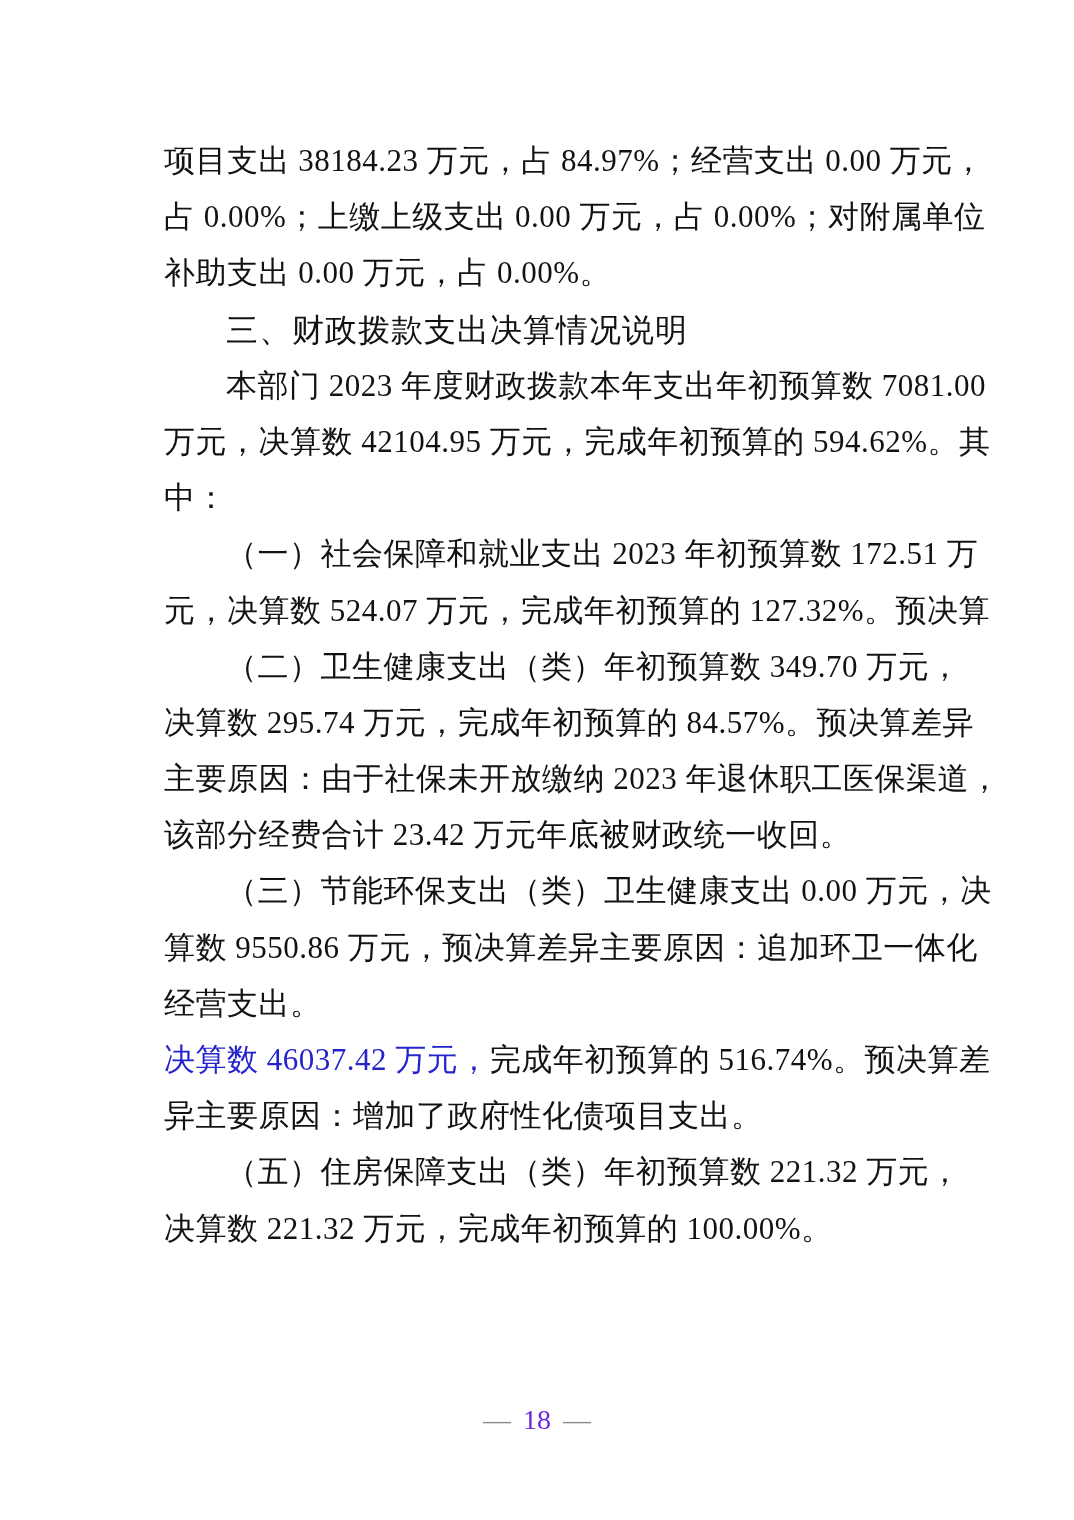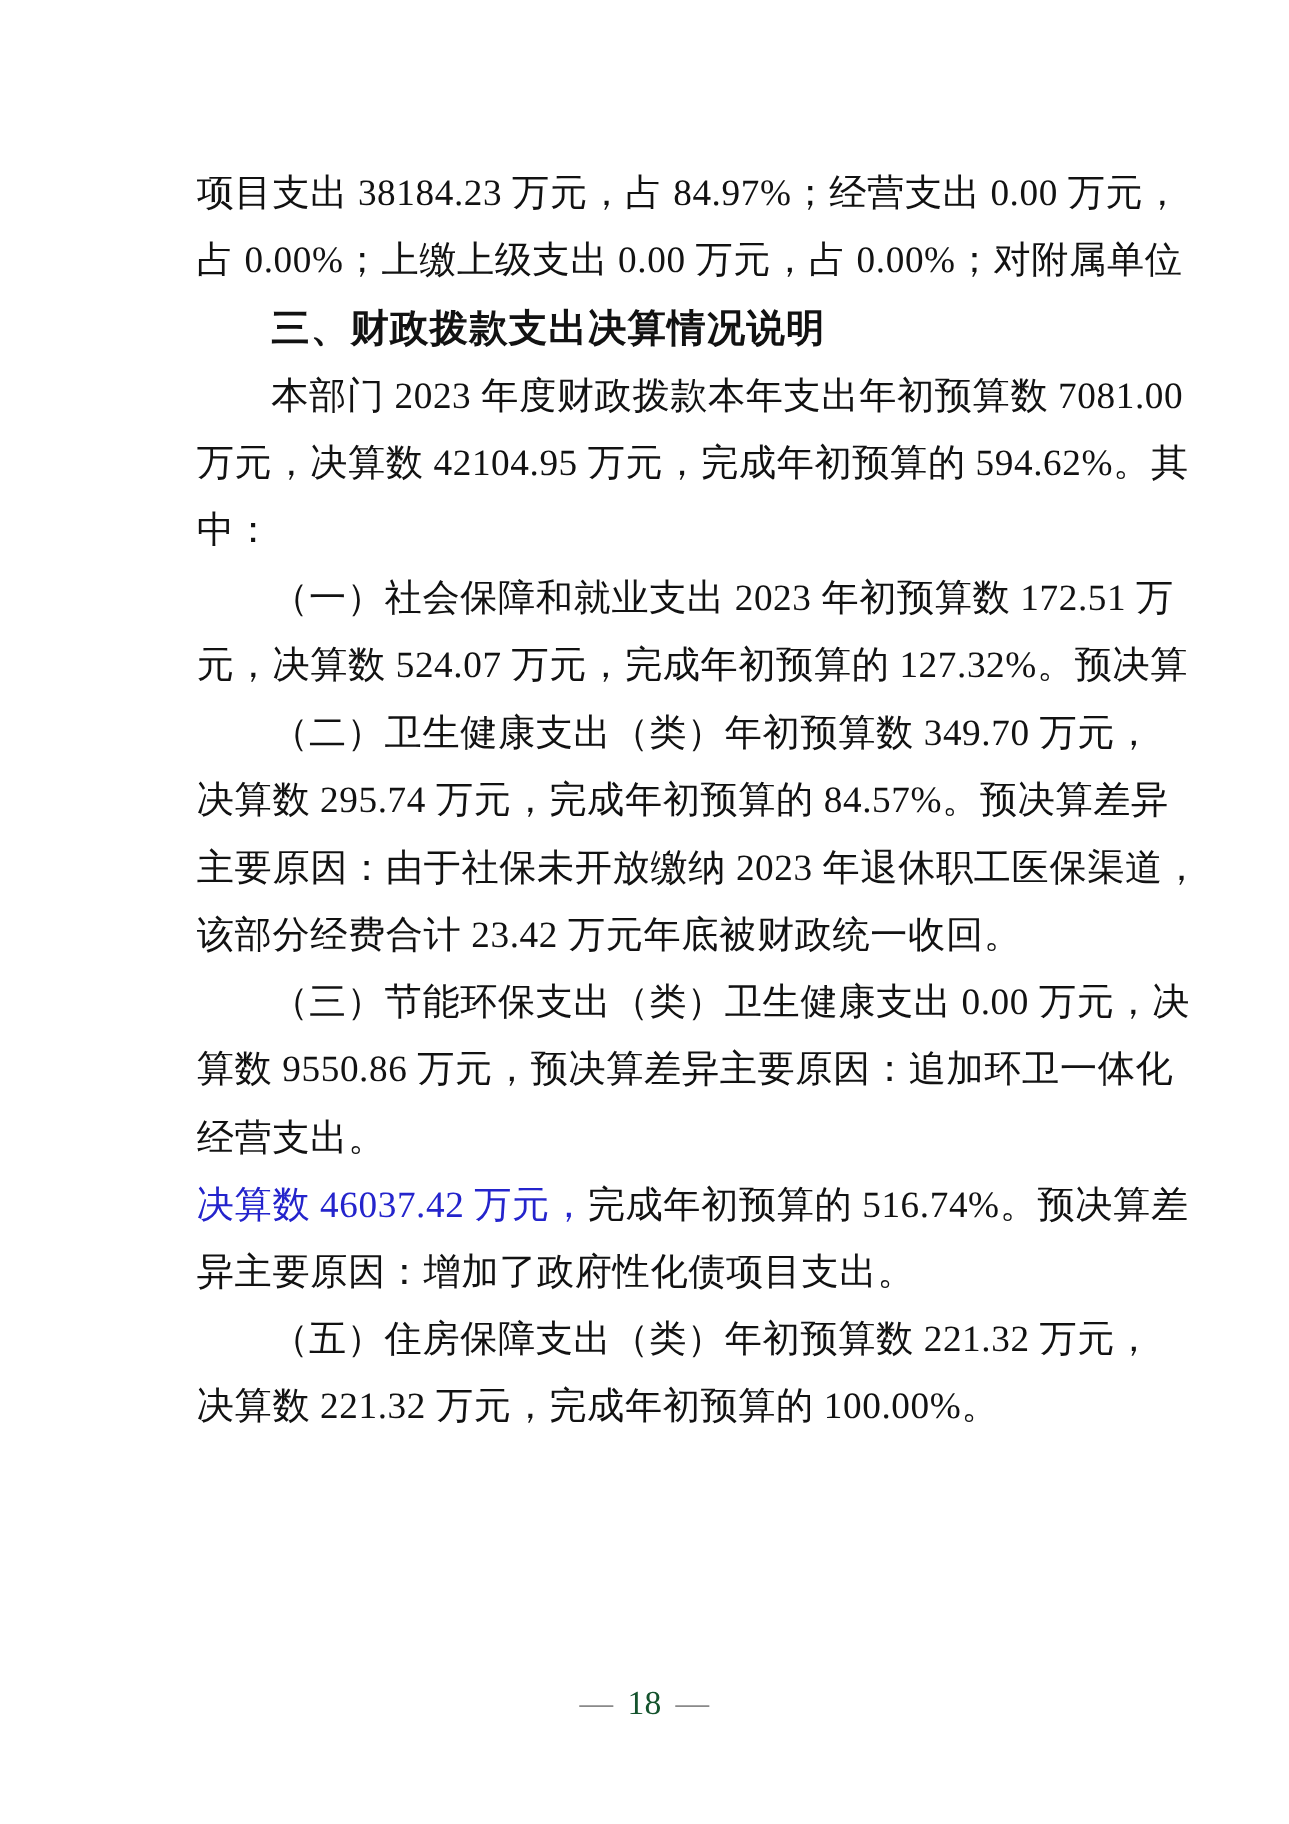--- a/index.html
+++ b/index.html
@@ -32,21 +32,21 @@
     letter-spacing: 0.5px;
   }
   .line.last {
     text-align-last: left;
   }
   .line.indent {
     text-indent: 62px;
   }
   .line.heading {
     font-family: "Liberation Sans", "DejaVu Sans", sans-serif;
-    font-weight: 700;
+    font-weight: 400;
     font-size: 32px;
     text-align-last: left;
     letter-spacing: 1px;
   }
   .seg-blue {
     color: #2424cc;
   }
   .footer {
     position: absolute;
     top: 1403px;
@@ -55,30 +55,31 @@
     text-align: center;
     font-size: 28px;
     line-height: 34px;
     color: #1a1a1a;
   }
   .footer .dash {
     color: #8a8a8a;
     padding: 0 12px;
   }
   .footer .num {
-    color: #14532d;
+    color: #6d28d9;
   }
 </style>
 </head>
 <body>
 
 <div class="page">
   <div class="content" id="content">
       <div class="line"><span>项目支出 38184.23 万元，占 84.97%；经营支出 0.00 万元，</span></div>
       <div class="line"><span>占 0.00%；上缴上级支出 0.00 万元，占 0.00%；对附属单位</span></div>
+      <div class="line last"><span>补助支出 0.00 万元，占 0.00%。</span></div>
       <div class="line heading indent last"><span>三、财政拨款支出决算情况说明</span></div>
       <div class="line indent"><span>本部门 2023 年度财政拨款本年支出年初预算数 7081.00</span></div>
       <div class="line"><span>万元，决算数 42104.95 万元，完成年初预算的 594.62%。其</span></div>
       <div class="line last"><span>中：</span></div>
       <div class="line indent"><span>（一）社会保障和就业支出 2023 年初预算数 172.51 万</span></div>
       <div class="line"><span>元，决算数 524.07 万元，完成年初预算的 127.32%。预决算</span></div>
       <div class="line indent"><span>（二）卫生健康支出（类）年初预算数 349.70 万元，</span></div>
       <div class="line"><span>决算数 295.74 万元，完成年初预算的 84.57%。预决算差异</span></div>
       <div class="line"><span>主要原因：由于社保未开放缴纳 2023 年退休职工医保渠道，</span></div>
       <div class="line last"><span>该部分经费合计 23.42 万元年底被财政统一收回。</span></div>

